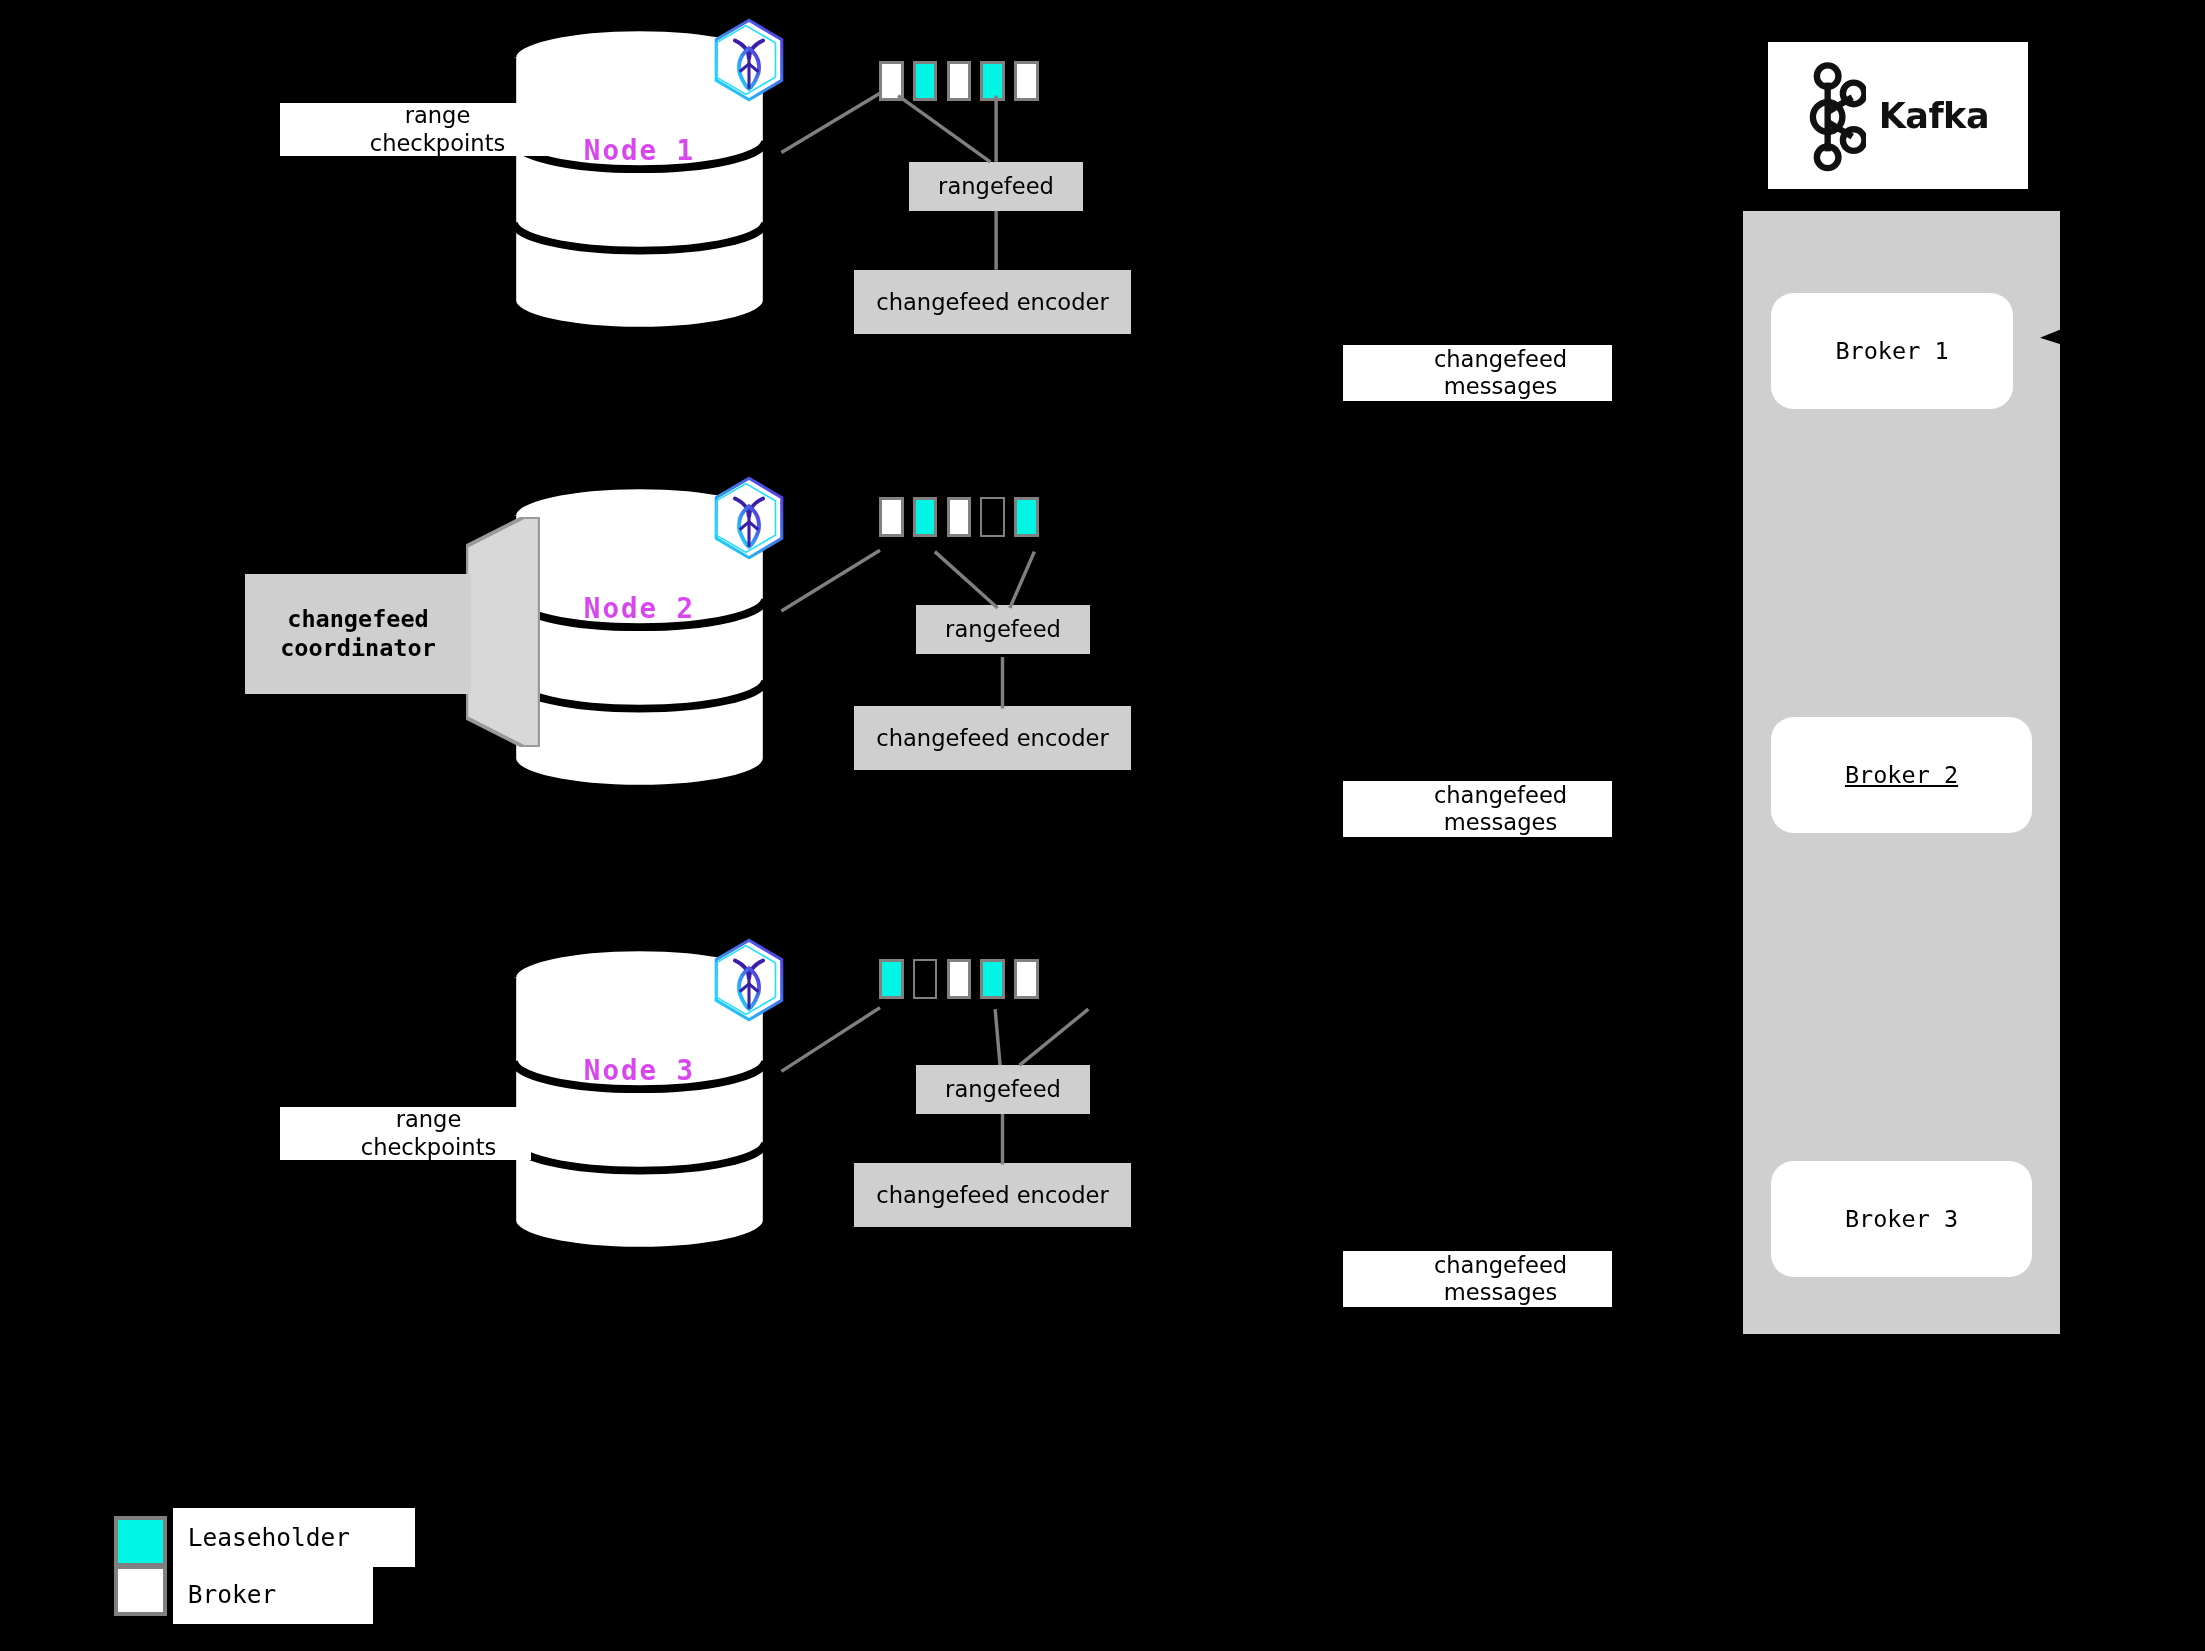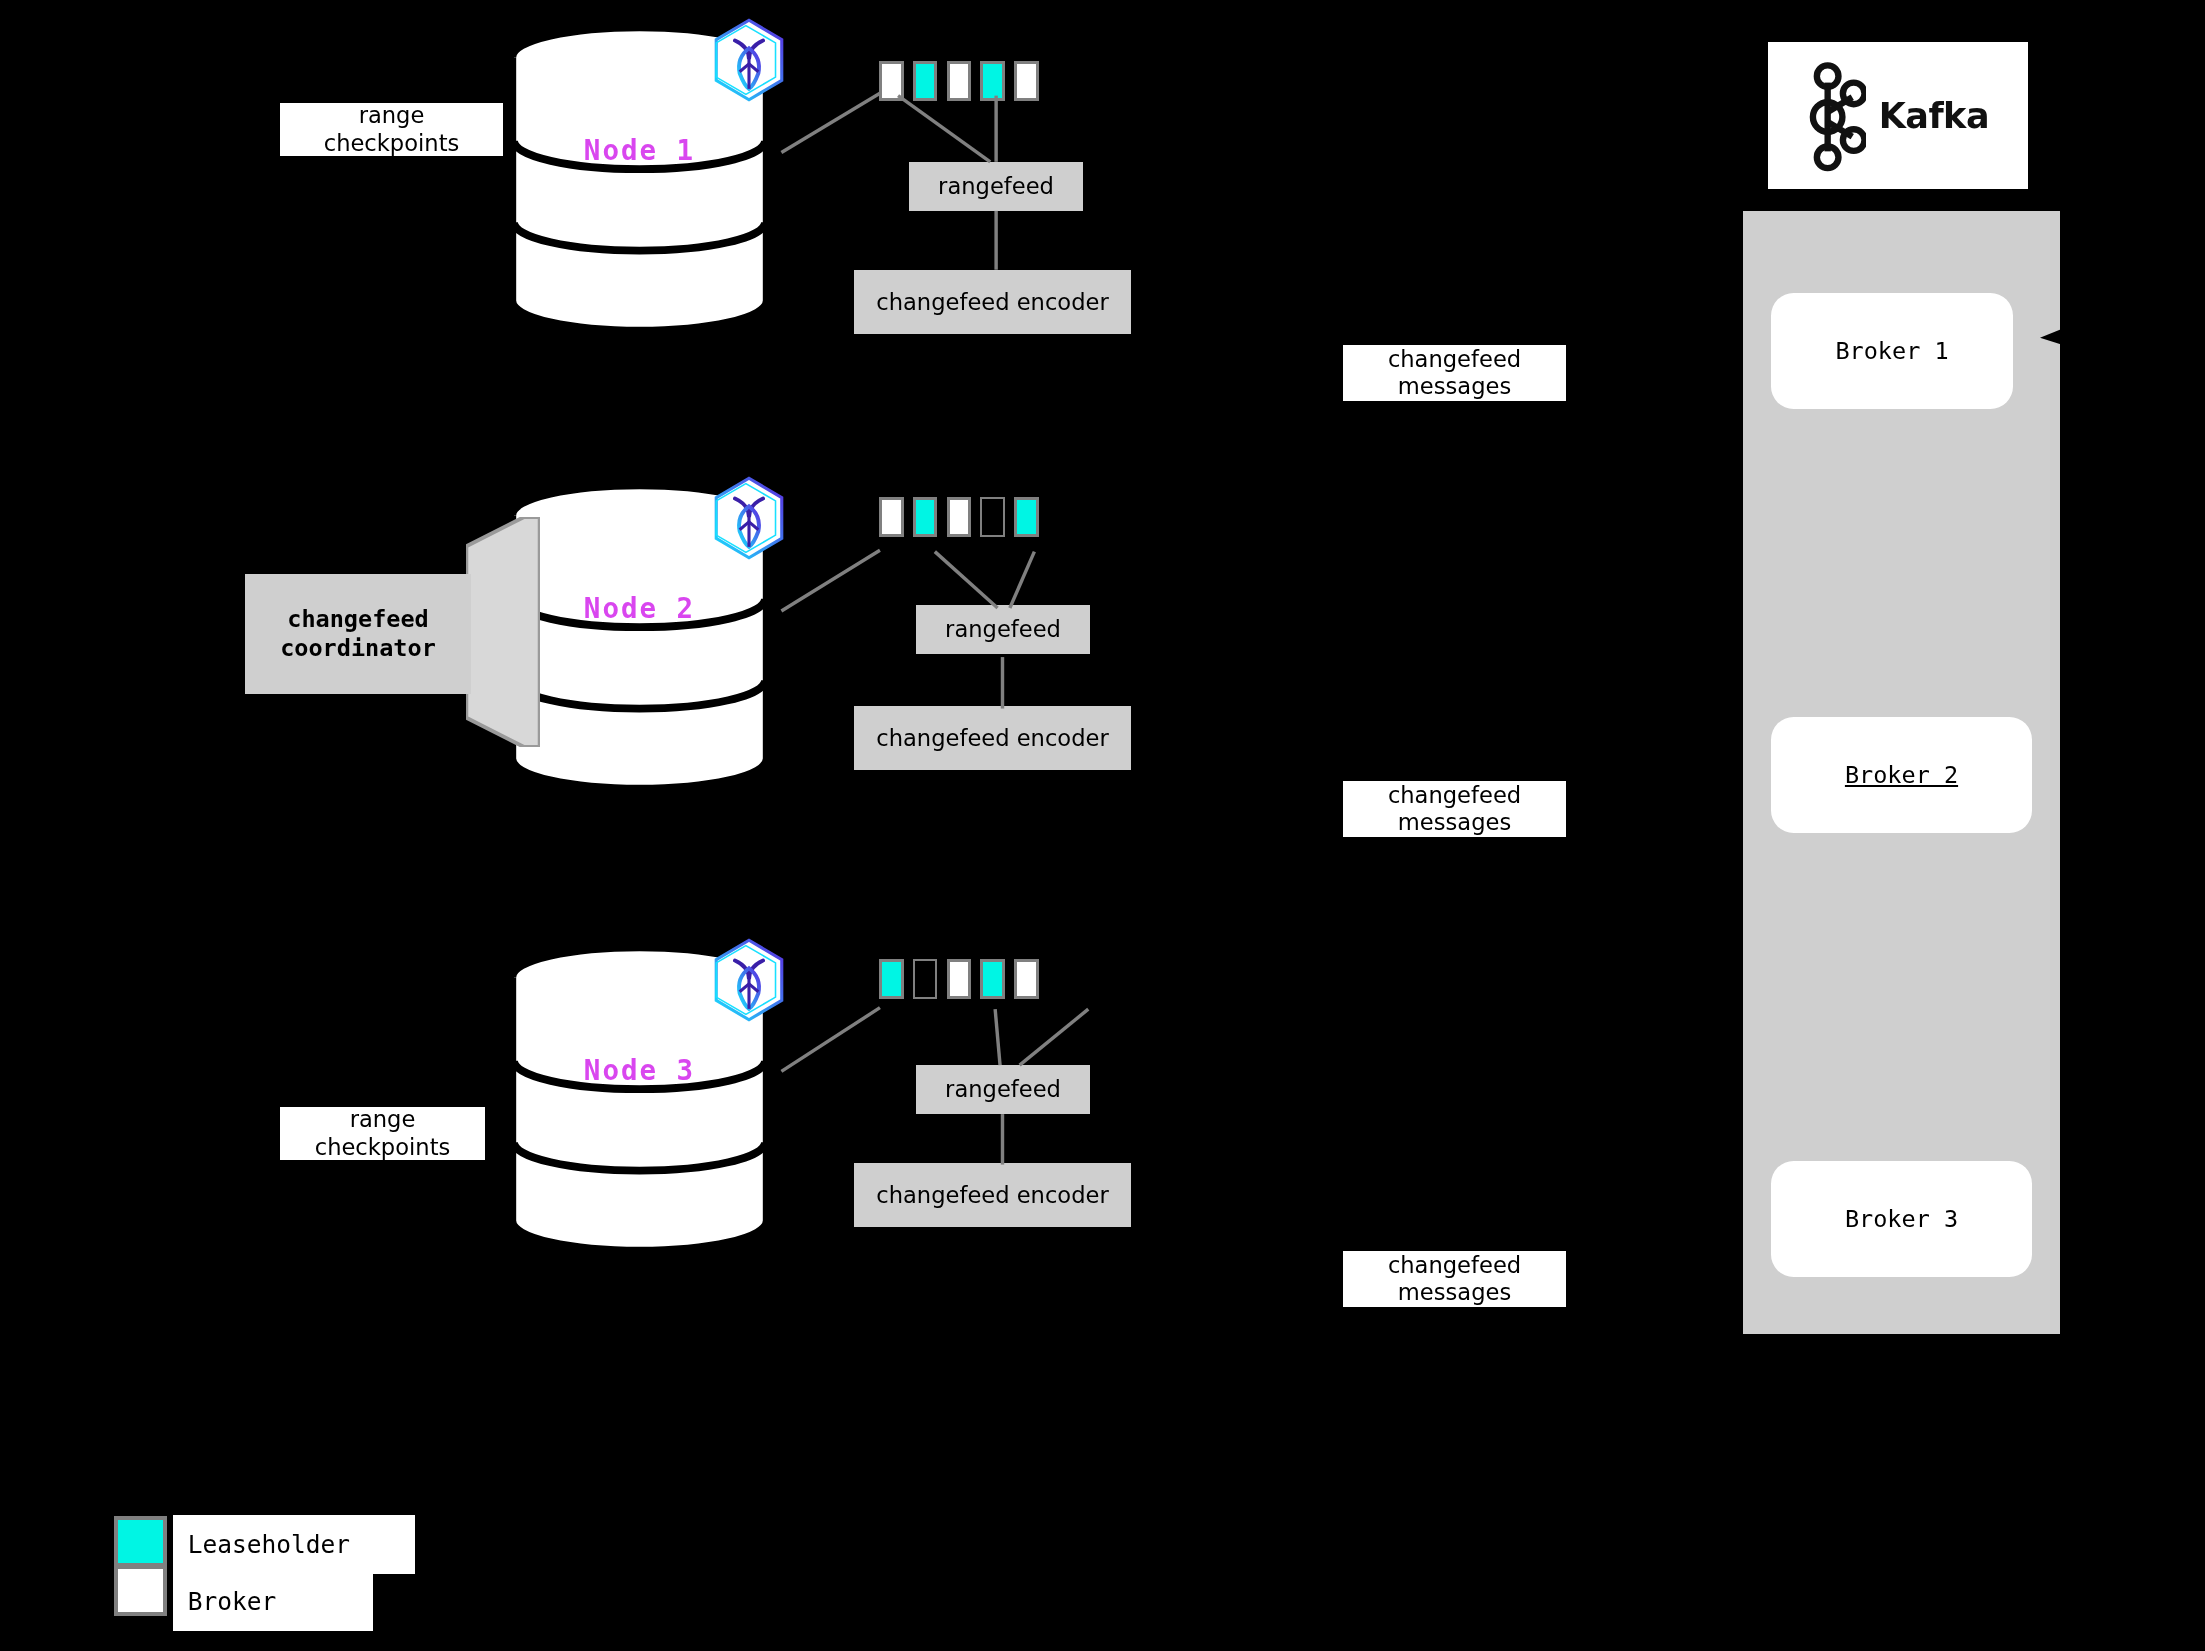--- a/index.html
+++ b/index.html
@@ -41,21 +41,21 @@
     font-family:"DejaVu Sans", sans-serif;font-size:22.6px;
     display:flex;align-items:center;justify-content:center;
     text-align:center;line-height:1.18;
   }
 
   
   .wlabel{
     position:absolute;background:#ffffff;color:#000;
     font-family:"DejaVu Sans", sans-serif;font-size:22.6px;
     display:flex;align-items:center;justify-content:center;
-    text-align:center;line-height:1.2;overflow:visible;white-space:pre-line;
+    text-align:center;line-height:1.2;overflow:visible;white-space:pre-line;padding-left:46px;
   }
 
   
   .coord{
     position:absolute;background:#cfcfcf;color:#000;font-weight:bold;
     font-family:"DejaVu Sans Mono", monospace;font-size:23.5px;
     display:flex;align-items:center;justify-content:center;
     text-align:center;line-height:1.25;white-space:pre-line;z-index:4;
   }
   .coord-wedge{position:absolute;z-index:3;}
@@ -84,21 +84,21 @@
   }
 
   
   .legend-swatch{
     position:absolute;width:53px;height:51px;border:4.4px solid #808080;
     box-sizing:border-box;
   }
   .legend-text{
     position:absolute;background:#fff;color:#000;
     font-family:"DejaVu Sans Mono", monospace;font-size:24.5px;
-    display:flex;align-items:center;padding-left:14.7px;white-space:nowrap;margin-top:7px;
+    display:flex;align-items:center;padding-left:14.7px;white-space:nowrap;
   }
 
   
   .wires{position:absolute;left:0;top:0;width:2205px;height:1652px;
          pointer-events:none;z-index:1;}
 </style>
 </head>
 <body>
 
 <div class="canvas">

